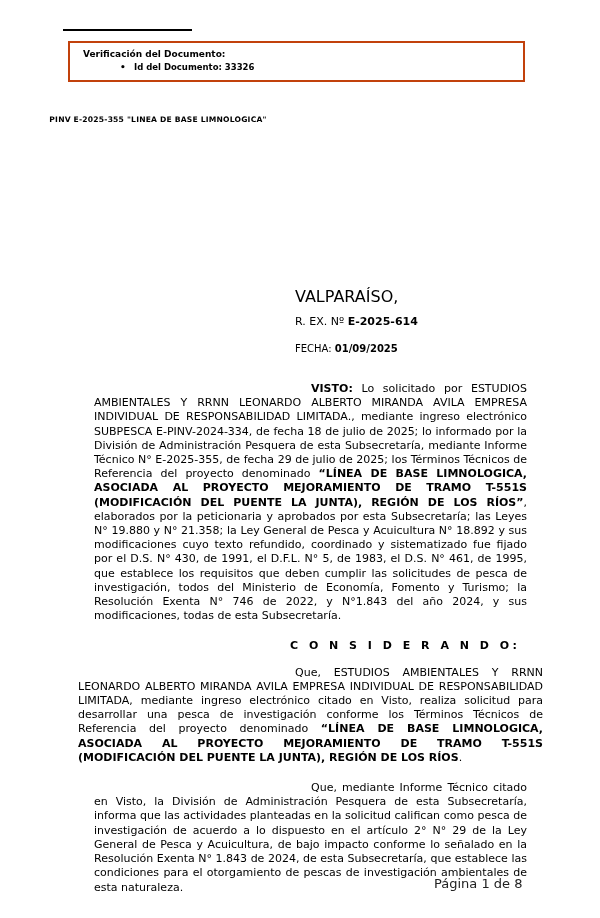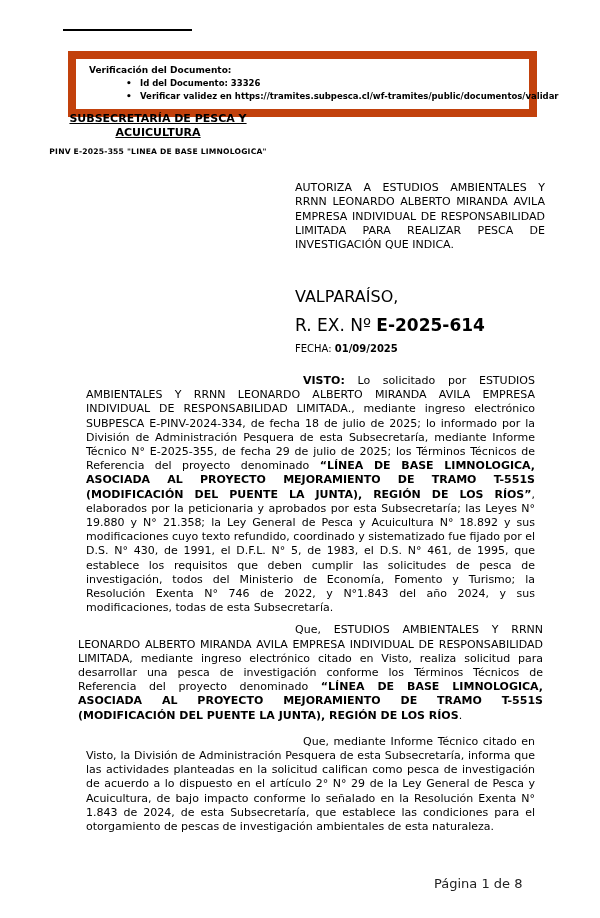--- a/index.html
+++ b/index.html
@@ -8,22 +8,22 @@
     width:600px;height:918px;
     background:#ffffff;
     color:#000;
     font-family:"DejaVu Sans",sans-serif;
     overflow:hidden;
   }
   .top-rule{
     position:absolute;left:63px;top:29px;width:129px;height:2px;background:#000;
   }
   .verify-box{
-    position:absolute;left:68px;top:51px;width:440px;
-    border:8px solid #c2410c;
+    position:absolute;left:68px;top:41px;width:440px;
+    border:2px solid #c2410c;
     padding:5px 0 6px 13px;
     font-weight:bold;
   }
   .verify-title{font-size:9px;line-height:13px;}
   .verify-list{margin:0;padding:0 0 0 37px;list-style:none;}
   .verify-list li{
     position:relative;font-size:8.5px;line-height:13px;
     padding-left:14px;white-space:nowrap;
   }
   .verify-list li::before{
@@ -36,27 +36,27 @@
   .subsec{
     font-size:11px;line-height:13.5px;font-weight:bold;
     text-decoration:underline;margin-top:5px;
   }
   .pinv{font-size:7.6px;font-weight:bold;margin-top:8px;letter-spacing:0.2px;}
   .subject{
     position:absolute;left:295px;top:181px;width:250px;
     font-size:11px;line-height:14.3px;text-align:justify;
   }
   .city{position:absolute;left:295px;top:287px;font-size:16px;}
-  .rex{position:absolute;left:295px;top:315px;font-size:17px;}
+  .rex{position:absolute;left:295px;top:315px;font-size:11px;}
   .fecha{position:absolute;left:295px;top:343px;font-size:10px;}
   .body-text{
     position:absolute;left:78px;top:366px;width:465px;
     font-size:11px;line-height:14.2px;text-align:justify;
   }
-  .body-text p{margin:8px;}
+  .body-text p{margin:16px;}
   .p-indent{text-indent:217px;}
   .h-considerando{
     font-weight:bold;letter-spacing:3.5px;
     margin:0 0 12px 212px !important;
     text-align:left;
   }
   .p-c1{margin:0 0 12px 0 !important;}
   .bold{font-weight:bold;}
   .footer{
     position:absolute;left:434px;top:876px;
@@ -67,38 +67,36 @@
 <body>
 
 <div class="page">
 
   <div class="top-rule"></div>
 
   <div class="verify-box">
     <div class="verify-title">Verificación del Documento:</div>
     <ul class="verify-list">
       <li>Id del Documento: 33326</li>
-      <li>Verificar validez en https://tramites.subpesca.cl/wf-tramites/public/documentos/validar</li>
     </ul>
   </div>
 
   <div class="ministry">
-    <div class="subsec">SUBSECRETARÍA DE PESCA Y ACUICULTURA</div>
     <div class="pinv">PINV E-2025-355 "LINEA DE BASE LIMNOLOGICA"</div>
   </div>
 
-  <div class="subject">AUTORIZA A ESTUDIOS AMBIENTALES Y RRNN LEONARDO ALBERTO MIRANDA AVILA EMPRESA INDIVIDUAL DE RESPONSABILIDAD LIMITADA PARA REALIZAR PESCA DE INVESTIGACIÓN QUE INDICA.</div>
 
   <div class="city">VALPARAÍSO,</div>
 
   <div class="rex"><span>R. EX. Nº </span><span class="bold">E-2025-614</span></div>
 
   <div class="fecha"><span>FECHA: </span><span class="bold">01/09/2025</span></div>
 
   <div class="body-text">
     <p class="p-indent"><span class="bold">VISTO:</span><span> Lo solicitado por ESTUDIOS AMBIENTALES Y RRNN LEONARDO ALBERTO MIRANDA AVILA EMPRESA INDIVIDUAL DE RESPONSABILIDAD LIMITADA., mediante ingreso electrónico SUBPESCA E-PINV-2024-334, de fecha 18 de julio de 2025; lo informado por la División de Administración Pesquera de esta Subsecretaría, mediante Informe Técnico N° E-2025-355, de fecha 29 de julio de 2025; los Términos Técnicos de Referencia del proyecto denominado </span><span class="bold">“LÍNEA DE BASE LIMNOLOGICA, ASOCIADA AL PROYECTO MEJORAMIENTO DE TRAMO T-551S (MODIFICACIÓN DEL PUENTE LA JUNTA), REGIÓN DE LOS RÍOS”</span><span>, elaborados por la peticionaria y aprobados por esta Subsecretaría; las Leyes N° 19.880 y N° 21.358; la Ley General de Pesca y Acuicultura N° 18.892 y sus modificaciones cuyo texto refundido, coordinado y sistematizado fue fijado por el D.S. N° 430, de 1991, el D.F.L. N° 5, de 1983, el D.S. N° 461, de 1995, que establece los requisitos que deben cumplir las solicitudes de pesca de investigación, todos del Ministerio de Economía, Fomento y Turismo; la Resolución Exenta N° 746 de 2022, y N°1.843 del año 2024, y sus modificaciones, todas de esta Subsecretaría.</span></p>
+    <p class="h-considerando">C O N S I D E R A N D O:</p>
     <p class="p-indent p-c1"><span>Que, ESTUDIOS AMBIENTALES Y RRNN LEONARDO ALBERTO MIRANDA AVILA EMPRESA INDIVIDUAL DE RESPONSABILIDAD LIMITADA, mediante ingreso electrónico citado en Visto, realiza solicitud para desarrollar una pesca de investigación conforme los Términos Técnicos de Referencia del proyecto denominado </span><span class="bold">“LÍNEA DE BASE LIMNOLOGICA, ASOCIADA AL PROYECTO MEJORAMIENTO DE TRAMO T-551S (MODIFICACIÓN DEL PUENTE LA JUNTA), REGIÓN DE LOS RÍOS</span><span>.</span></p>
     <p class="p-indent"><span>Que, mediante Informe Técnico citado en Visto, la División de Administración Pesquera de esta Subsecretaría, informa que las actividades planteadas en la solicitud califican como pesca de investigación de acuerdo a lo dispuesto en el artículo 2° N° 29 de la Ley General de Pesca y Acuicultura, de bajo impacto conforme lo señalado en la Resolución Exenta N° 1.843 de 2024, de esta Subsecretaría, que establece las condiciones para el otorgamiento de pescas de investigación ambientales de esta naturaleza.</span></p>
   </div>
 
   <div class="footer">Página 1 de 8</div>
 
 </div>
 
 </body></html>

